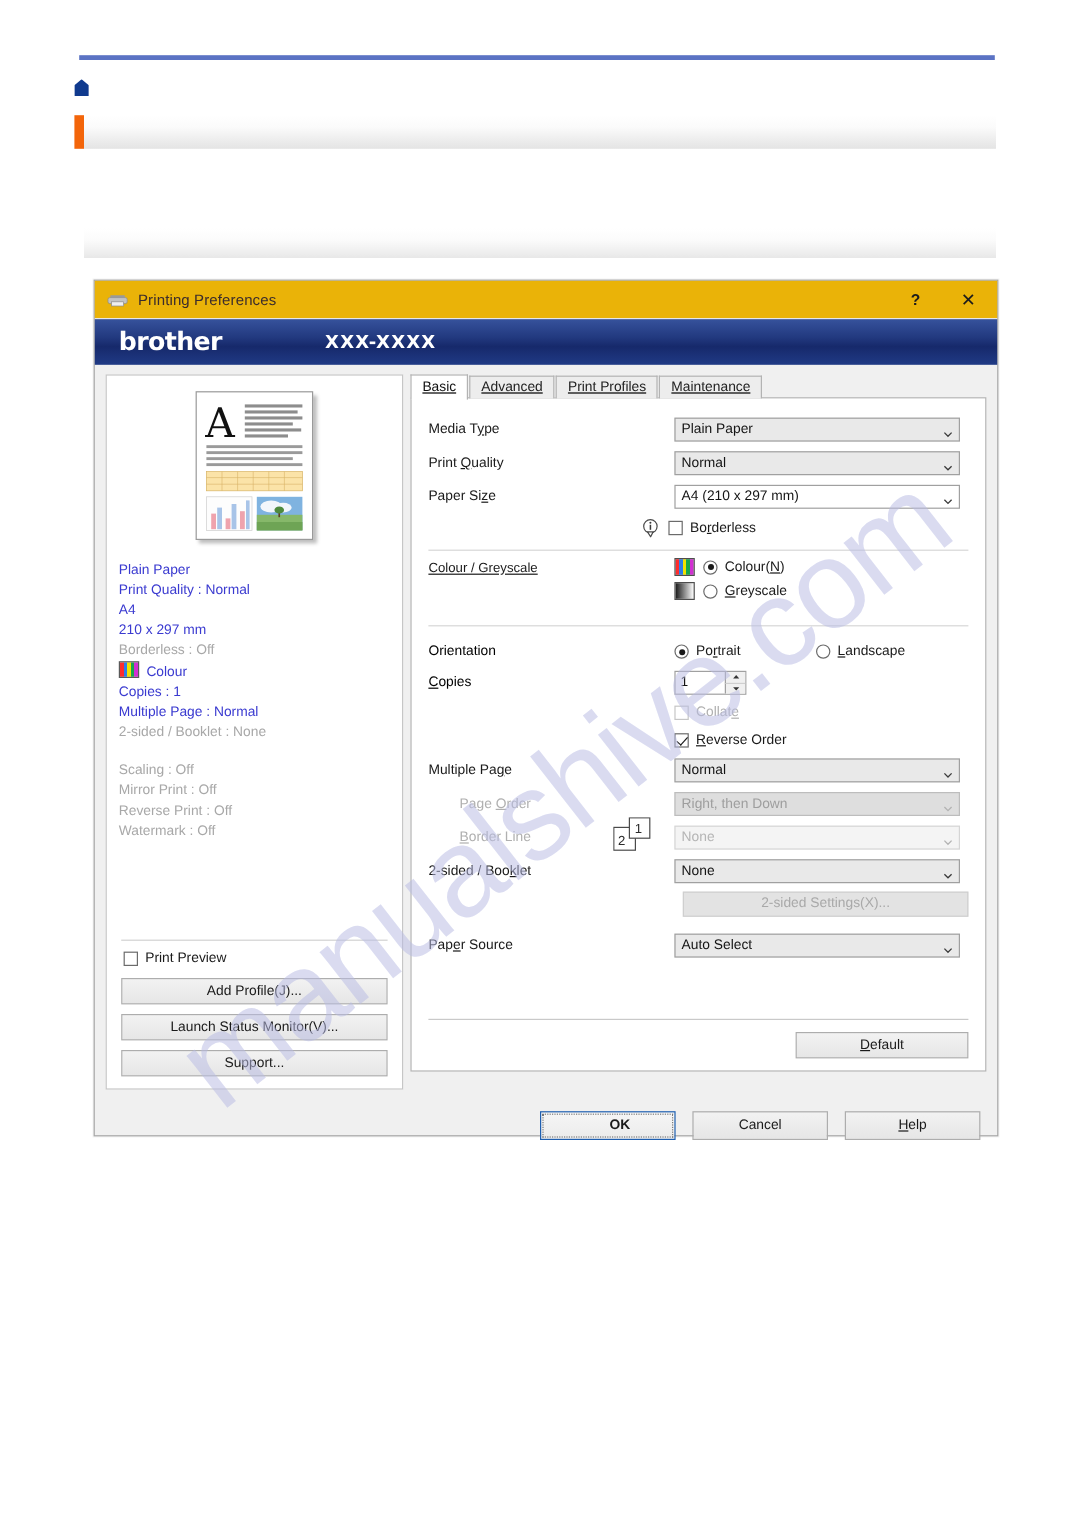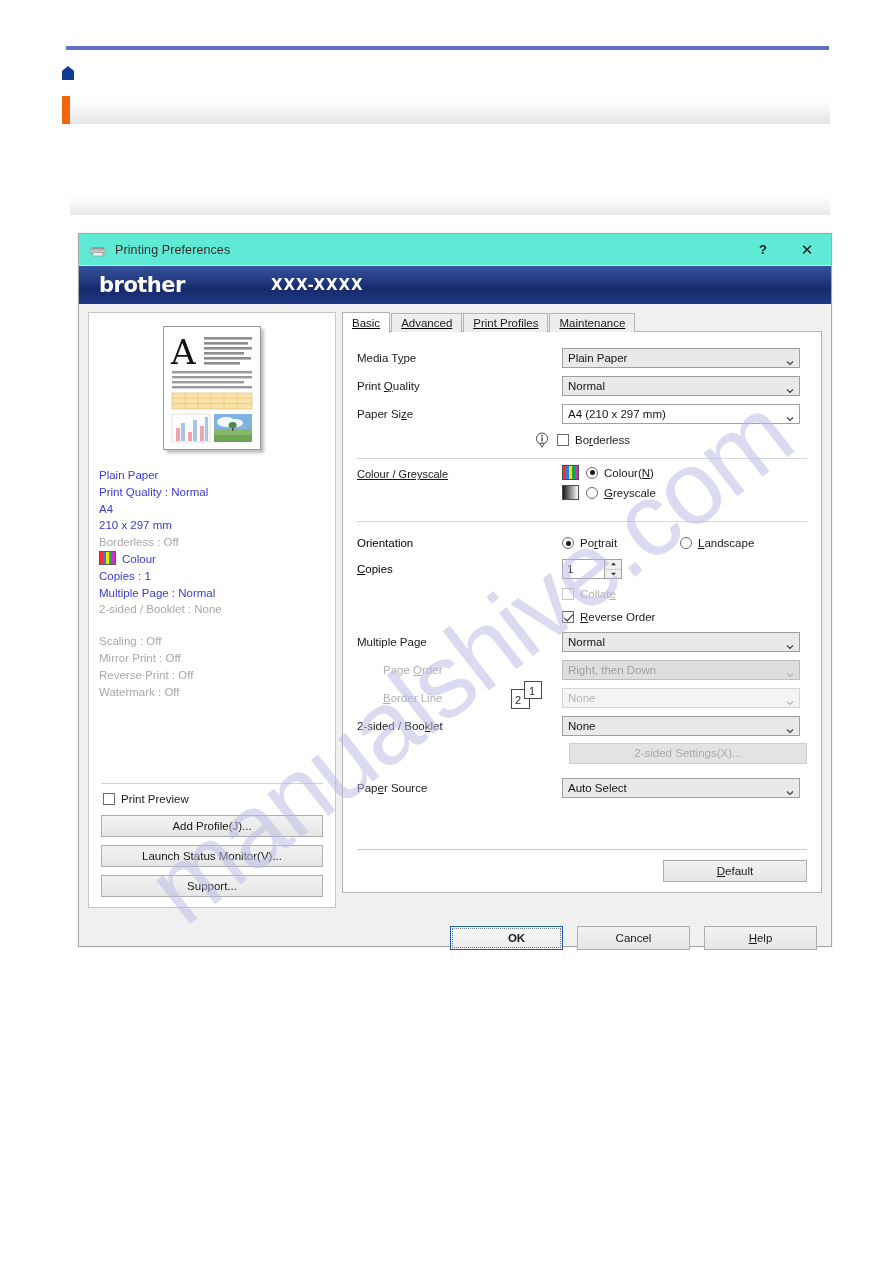--- a/index.html
+++ b/index.html
@@ -31,21 +31,21 @@
   }
 
   
   .dialog{
     position:absolute;left:78px;top:233px;width:752px;height:712px;
     background:#f0f0f0;border:1px solid #a7a7a7;
     box-shadow:0 0 0 1px rgba(0,0,0,.04);
     z-index:10;
   }
   .titlebar{
-    height:31px;background:#5eead4;border-bottom:1px solid #e6e6e6;
+    height:31px;background:#eab308;border-bottom:1px solid #e6e6e6;
     display:flex;align-items:center;position:relative;
   }
   .printer-icon{margin-left:10px;width:18px;height:13px;}
   .title-text{
     margin-left:8px;font-size:12.5px;color:#3b2c2c;letter-spacing:.1px;
   }
   .title-btn{
     position:absolute;top:0;height:31px;width:44px;
     display:flex;align-items:center;justify-content:center;
     font-size:14px;color:#1c1c1c;cursor:default;

